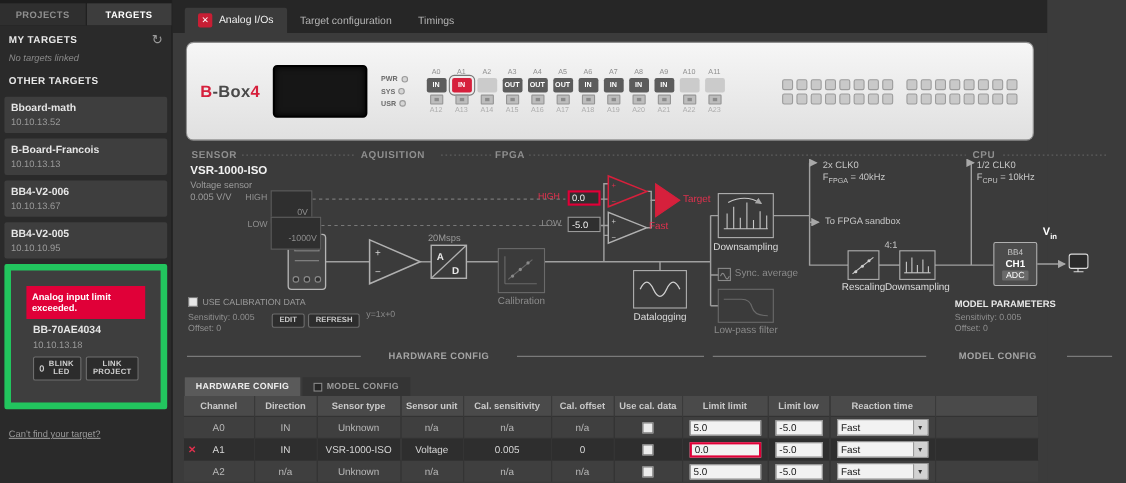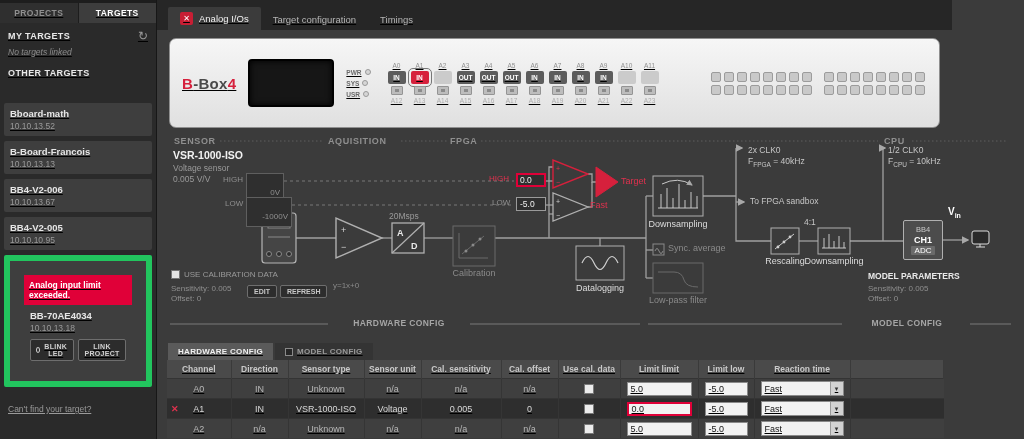--- a/index.html
+++ b/index.html
@@ -1,28 +1,28 @@
 <!DOCTYPE html>
 <html><head>
 <meta charset="utf-8">
 <style>
   *{box-sizing:border-box;margin:0;padding:0;font-family:"Liberation Sans",sans-serif;}
   html,body{width:1024px;height:439px;overflow:hidden;background:#3b3b3b;}
-  .app{display:flex;width:952px;height:439px;text-decoration:underline;}
+  .app{display:flex;width:952px;height:439px;}
 
   
   .sidebar{width:157px;min-width:157px;background:#2a2a2a;border-right:1px solid #171717;display:flex;flex-direction:column;}
   .side-tabs{display:flex;background:#1d1d1d;padding-top:3px;gap:1px;}
   .side-tab{flex:1;text-align:center;font-size:8.5px;font-weight:bold;color:#8f8f8f;background:#2f2f2f;padding:5px 0;letter-spacing:.4px;cursor:pointer;}
   .side-tab.active{background:#3d3d3d;color:#fff;}
   .side-header-row{display:flex;justify-content:space-between;align-items:center;padding:8px 8px 3px;}
   .side-header{font-size:9px;font-weight:bold;color:#e8e8e8;letter-spacing:.4px;}
   .refresh-icon{color:#9a9a9a;font-size:12px;line-height:10px;cursor:pointer;}
   .no-targets{font-style:italic;color:#8a8a8a;font-size:8.5px;padding:3px 8px 9px;}
-  .other-header{padding:2px 8px 25px;}
+  .other-header{padding:2px 8px 10px;}
   .target-card{background:#3e3e3e;margin:0 4px 5px;padding:5px 6px;border-radius:2px;cursor:pointer;}
   .t-name{color:#e6e6e6;font-size:9.5px;font-weight:bold;margin-bottom:2px;}
   .t-ip{color:#9a9a9a;font-size:8.5px;}
   .alert-card{padding:14px;border:6px solid #22c55e;overflow:hidden;}
   .alert-band{background:#e00038;color:#fff;font-size:8.5px;font-weight:bold;padding:5px 5px;}
   .alert-body{padding:5px 6px 6px;}
   .btn-row{display:flex;gap:4px;margin-top:6px;}
   .side-btn{display:flex;align-items:center;gap:3px;background:#2c2c2c;border:1px solid #6e6e6e;border-radius:2px;color:#d0d0d0;font-size:7px;font-weight:bold;padding:3px 5px;cursor:pointer;letter-spacing:.3px;}
   .led-dot{width:6px;height:6px;border-radius:50%;border:1px solid #d0d0d0;background:#2c2c2c;display:inline-block;}
   .find-link{color:#9a9a9a;font-size:8.5px;text-decoration:underline;margin:12px 8px;cursor:pointer;display:block;}

